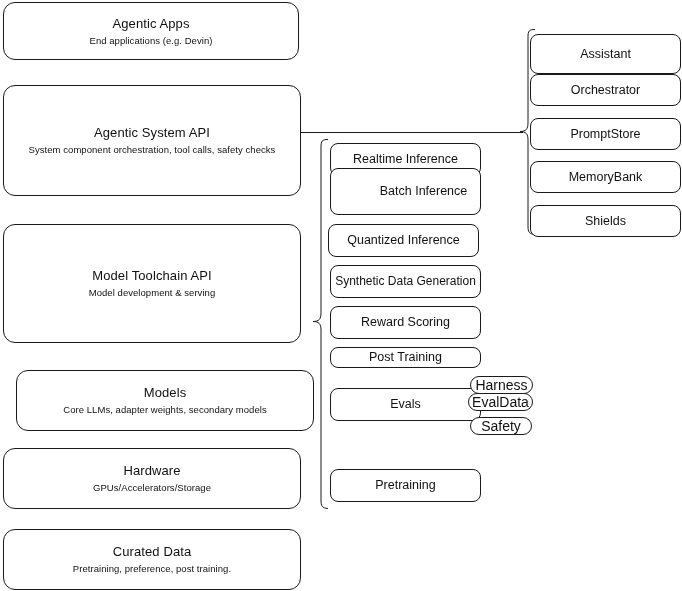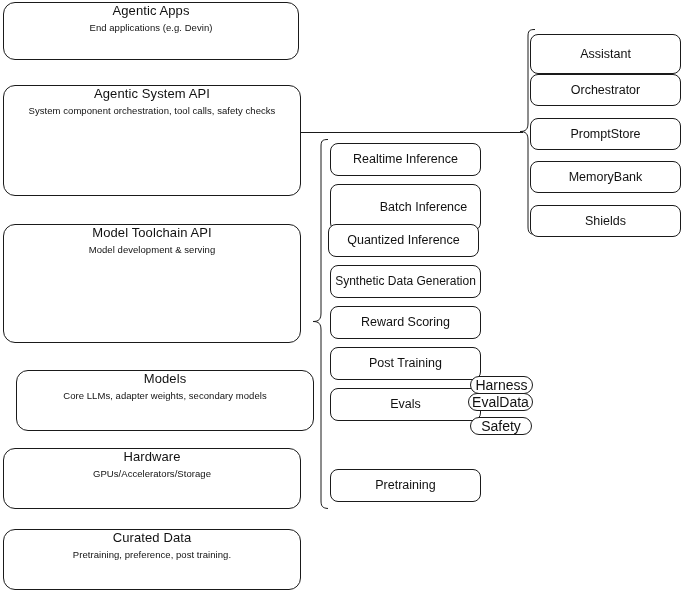--- a/index.html
+++ b/index.html
@@ -17,20 +17,21 @@
   }
   .node {
     position: absolute;
     box-sizing: border-box;
     border: 1px solid #1a1a1a;
     border-radius: 10px;
     background: #ffffff;
     display: flex;
     flex-direction: column;
     align-items: center;
+    justify-content: center;
     text-align: center;
     color: #111111;
   }
   .node .title {
     font-size: 13px;
     line-height: 16px;
     letter-spacing: 0.1px;
   }
   .node .subtitle {
     font-size: 9.5px;
@@ -135,33 +136,33 @@
              L 15 95
              C 15 101 13 103.5 7 103.5
              C 13 103.5 15 106 15 112
              L 15 198
              C 15 204 16 206 22 206.5"></path>
   </svg>
 
   <div class="leaf" style="left:330px; top:143px; width:151px; height:33px;">
     <span>Realtime Inference</span>
   </div>
-  <div class="leaf" style="left:330px; top:184px; width:151px; height:47px;padding-left:36px;">
+  <div class="leaf" style="left:330px; top:168px; width:151px; height:47px;padding-left:36px;">
     <span>Batch Inference</span>
   </div>
   <div class="leaf" style="left:328px; top:224px; width:151px; height:33px;">
     <span>Quantized Inference</span>
   </div>
   <div class="leaf" style="left:330px; top:265px; width:151px; height:33px; font-size:12px;">
     <span>Synthetic Data Generation</span>
   </div>
   <div class="leaf" style="left:330px; top:306px; width:151px; height:33px;">
     <span>Reward Scoring</span>
   </div>
-  <div class="leaf" style="left:330px; top:347px; width:151px; height:33px;">
+  <div class="leaf" style="left:330px; top:347px; width:151px; height:21px;">
     <span>Post Training</span>
   </div>
   <div class="leaf" style="left:330px; top:388px; width:151px; height:33px;">
     <span>Evals</span>
   </div>
   <div class="leaf" style="left:330px; top:469px; width:151px; height:33px;">
     <span>Pretraining</span>
   </div>
 
   <div class="pill" style="left:470px; top:376px; width:63px; height:18px;">

